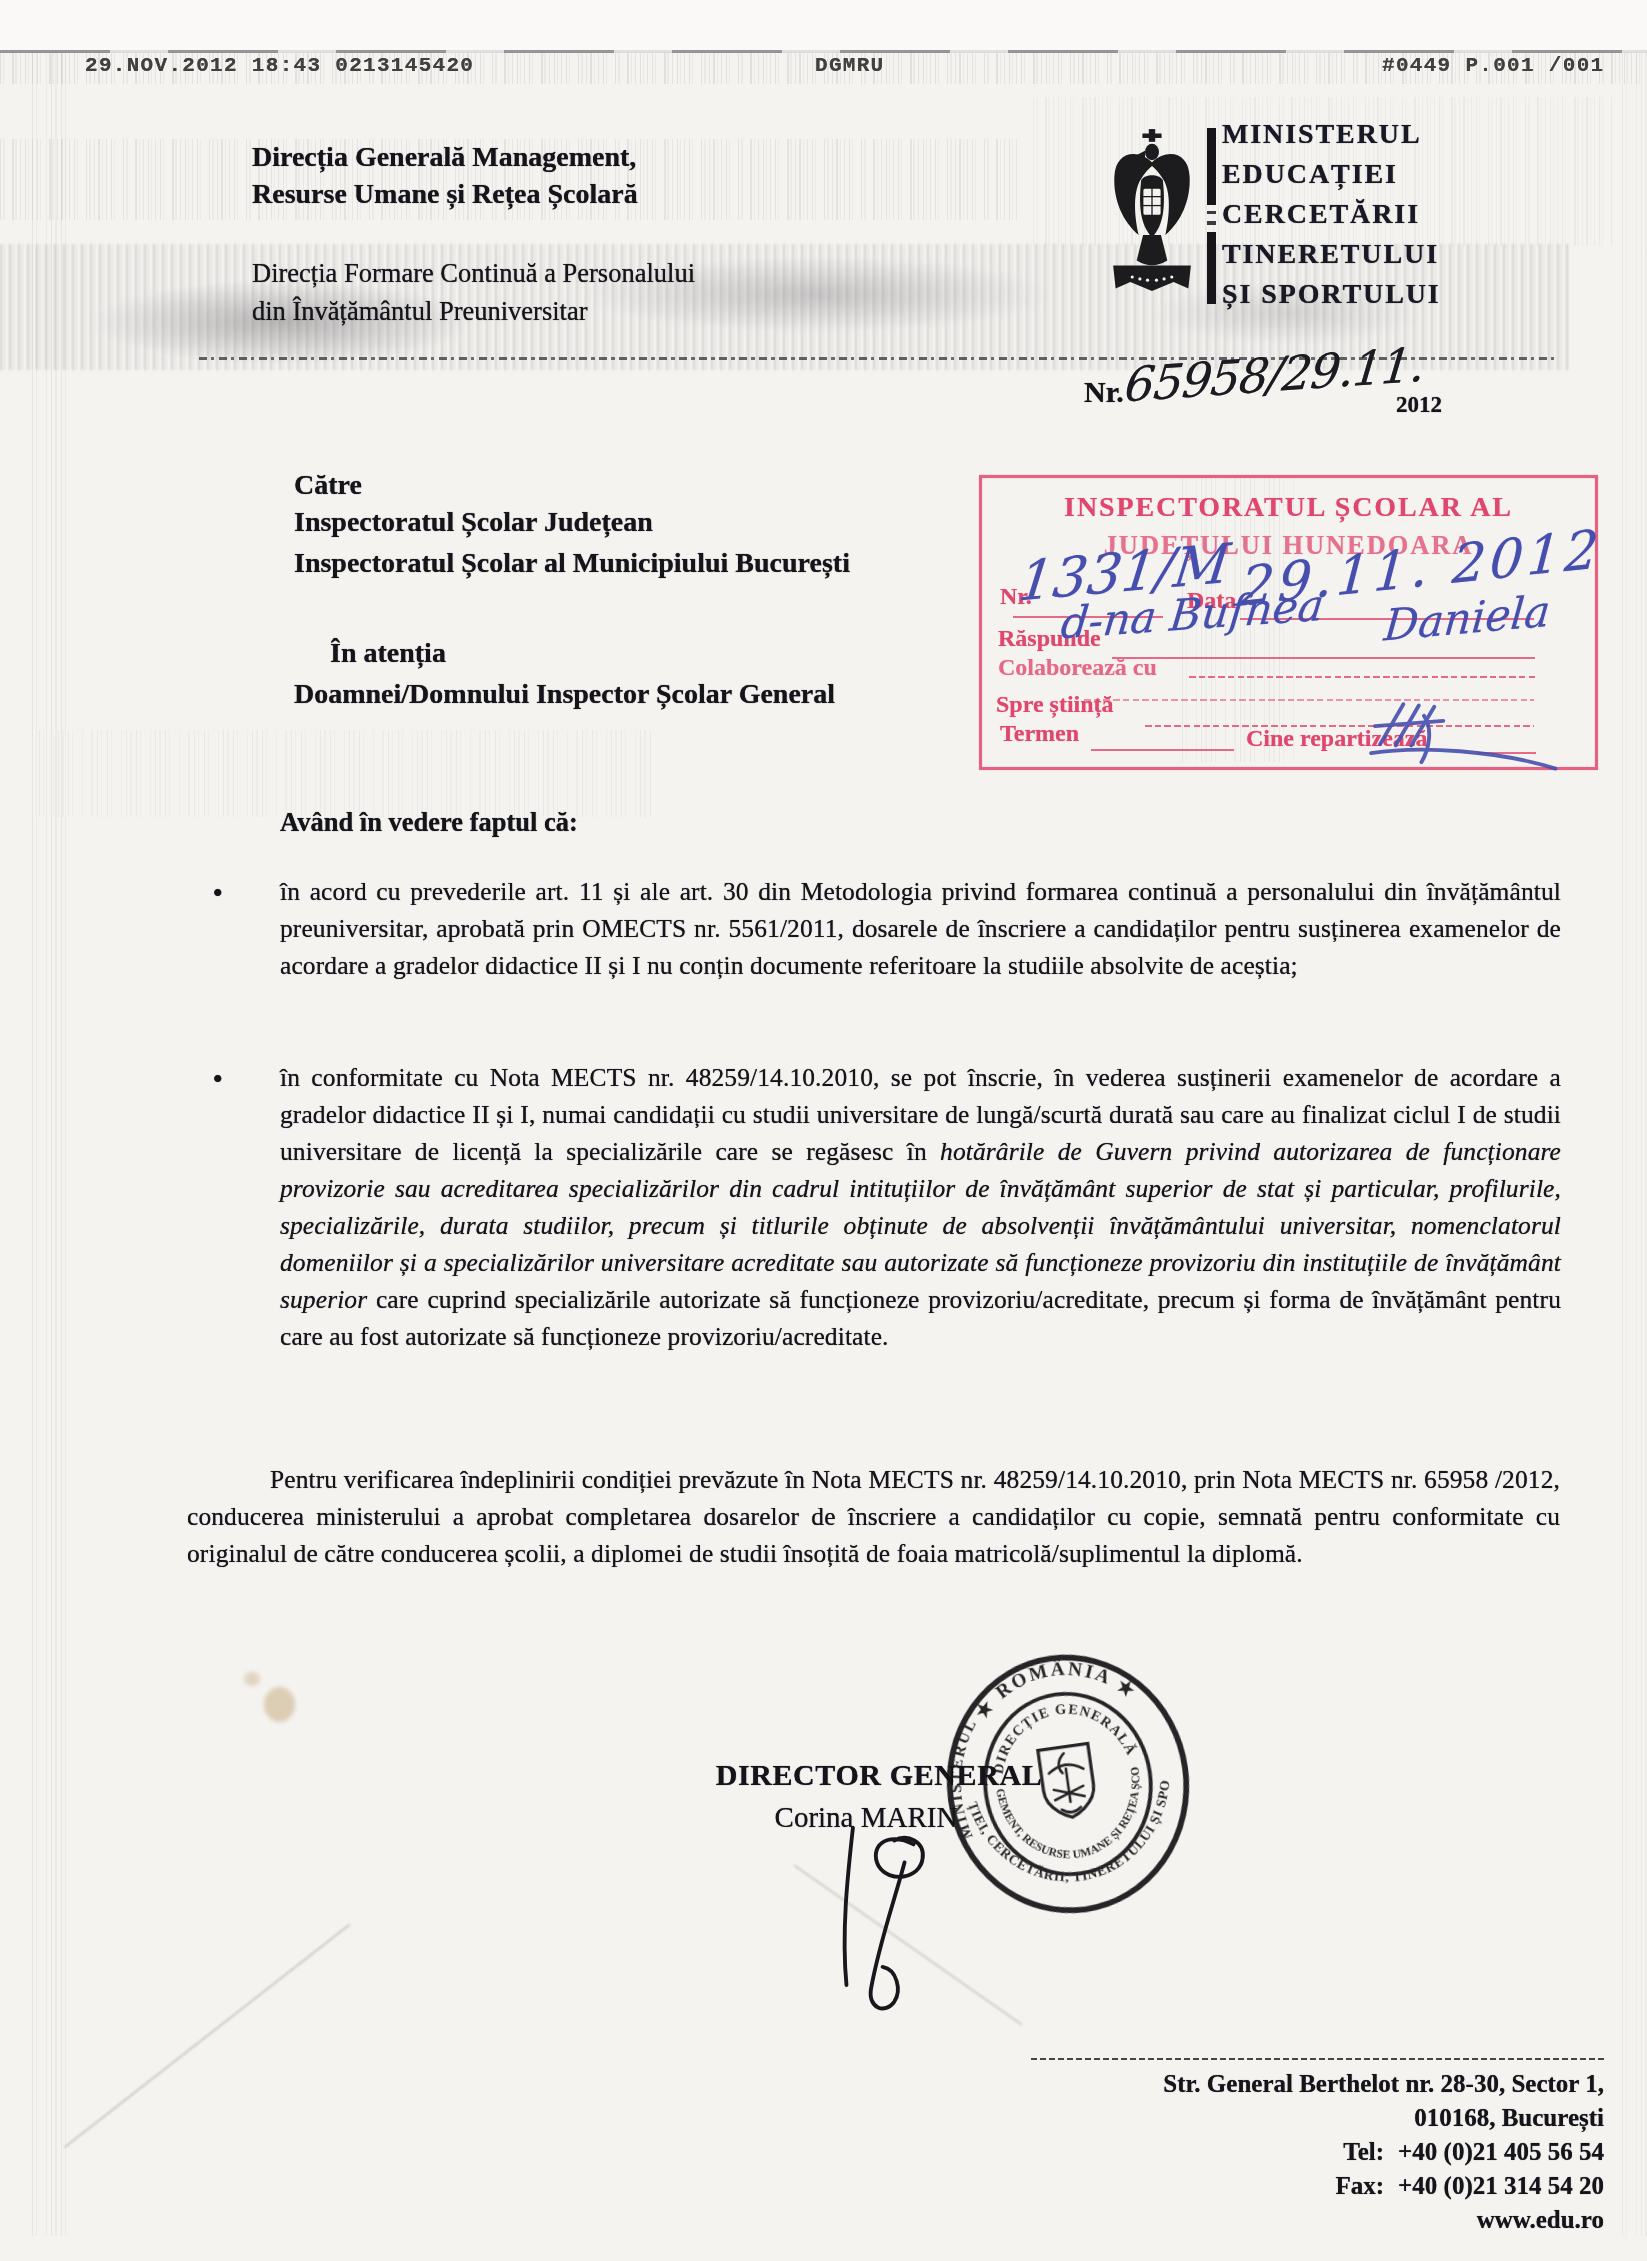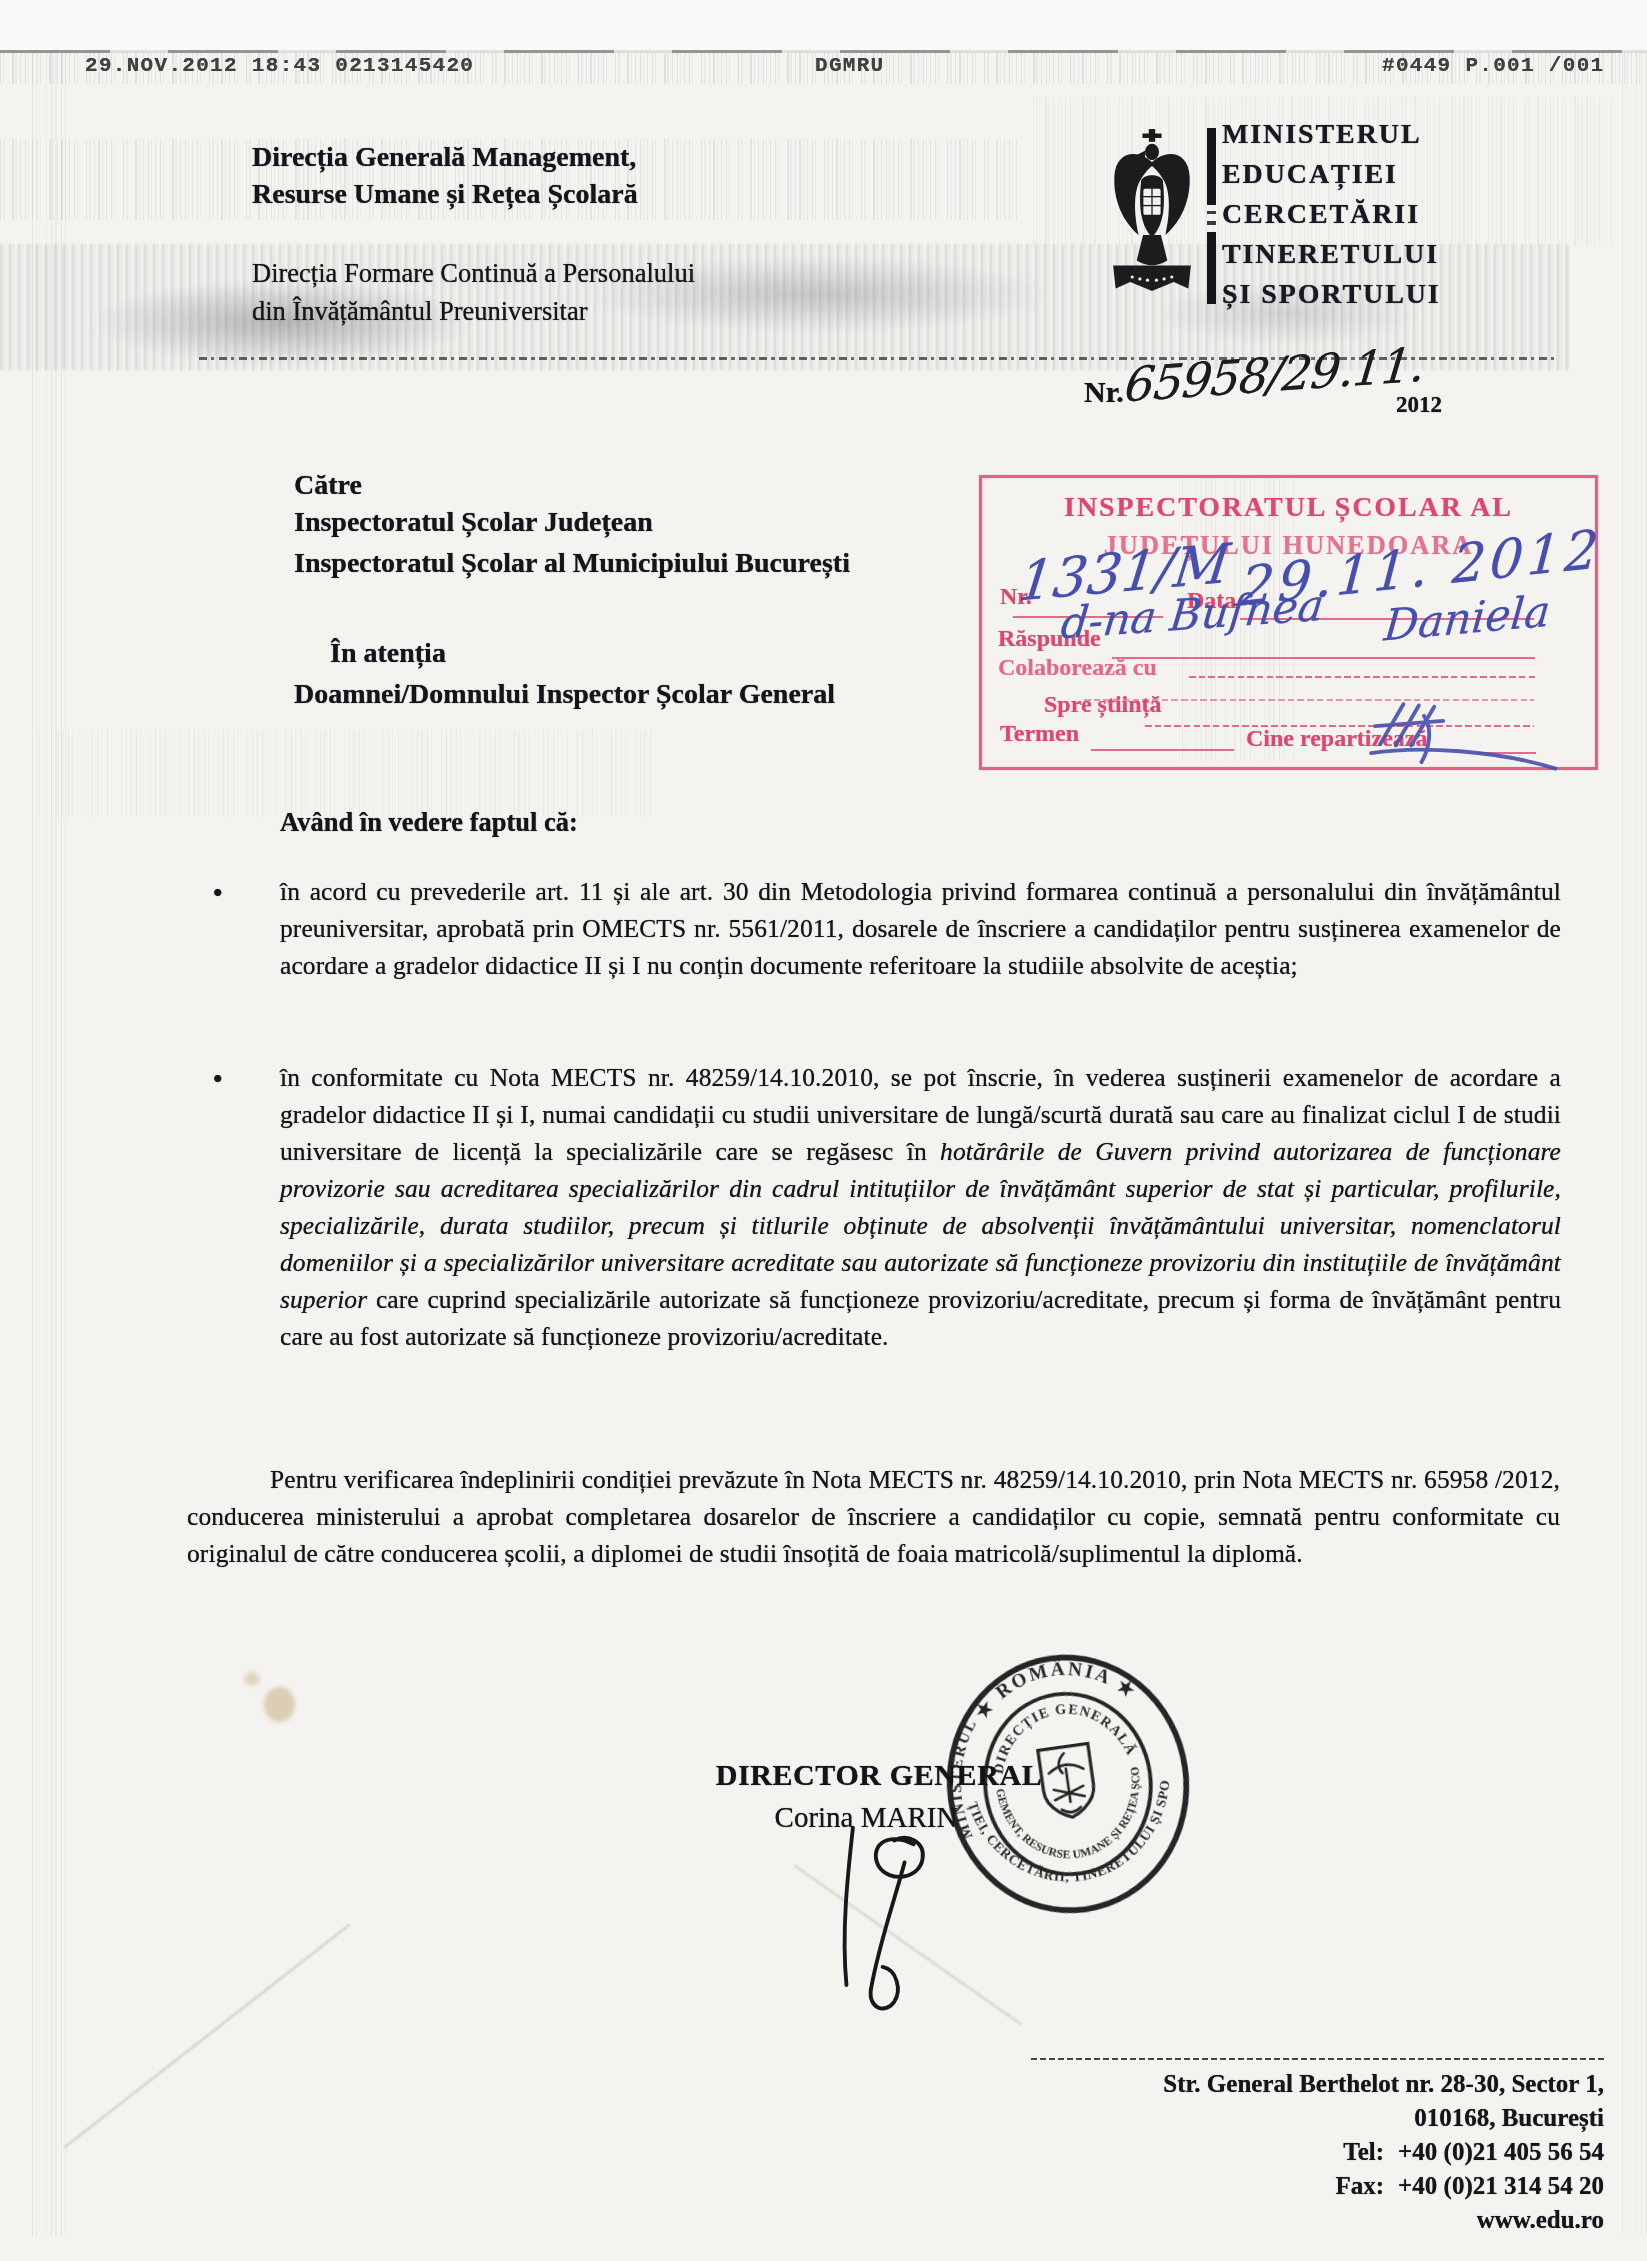--- a/index.html
+++ b/index.html
@@ -155,21 +155,21 @@
 
     <div class="lbl red" style="left:16px;top:147px;">Răspunde</div>
     <div class="abs hw hw-blue" style="left:79px;top:111px;font-size:43px;transform:rotate(-4deg) skewX(-10deg);">d-na Bufnea</div>
     <div class="abs hw hw-blue" style="left:402px;top:115px;font-size:43px;transform:rotate(-5deg) skewX(-10deg);">Daniela</div>
     <div class="rline" style="left:130px;top:179px;width:423px;"></div>
 
     <div class="lbl red" style="left:16px;top:176px;opacity:.8;">Colaborează cu</div>
     <div class="rline dot" style="left:207px;top:198px;width:346px;"></div>
     <div class="rline dot" style="left:102px;top:221px;width:450px;opacity:.7;"></div>
 
-    <div class="lbl red" style="left:14px;top:213px;margin-left:48px;">Spre știință</div>
+    <div class="lbl red" style="left:14px;top:213px;">Spre știință</div>
     <div class="rline dot" style="left:163px;top:247px;width:389px;"></div>
 
     <div class="lbl red" style="left:18px;top:242px;">Termen</div>
     <div class="rline" style="left:109px;top:271px;width:143px;"></div>
     <div class="lbl red" style="left:264px;top:247px;">Cine repartizează</div>
     <div class="rline" style="left:496px;top:274px;width:58px;"></div>
 
     <div class="abs" style="left:380px;top:212px;">
       <svg width="200" height="87" viewBox="0 0 310 135">
         <g stroke="#474fae" stroke-width="6" fill="none" stroke-linecap="round" opacity=".9">

